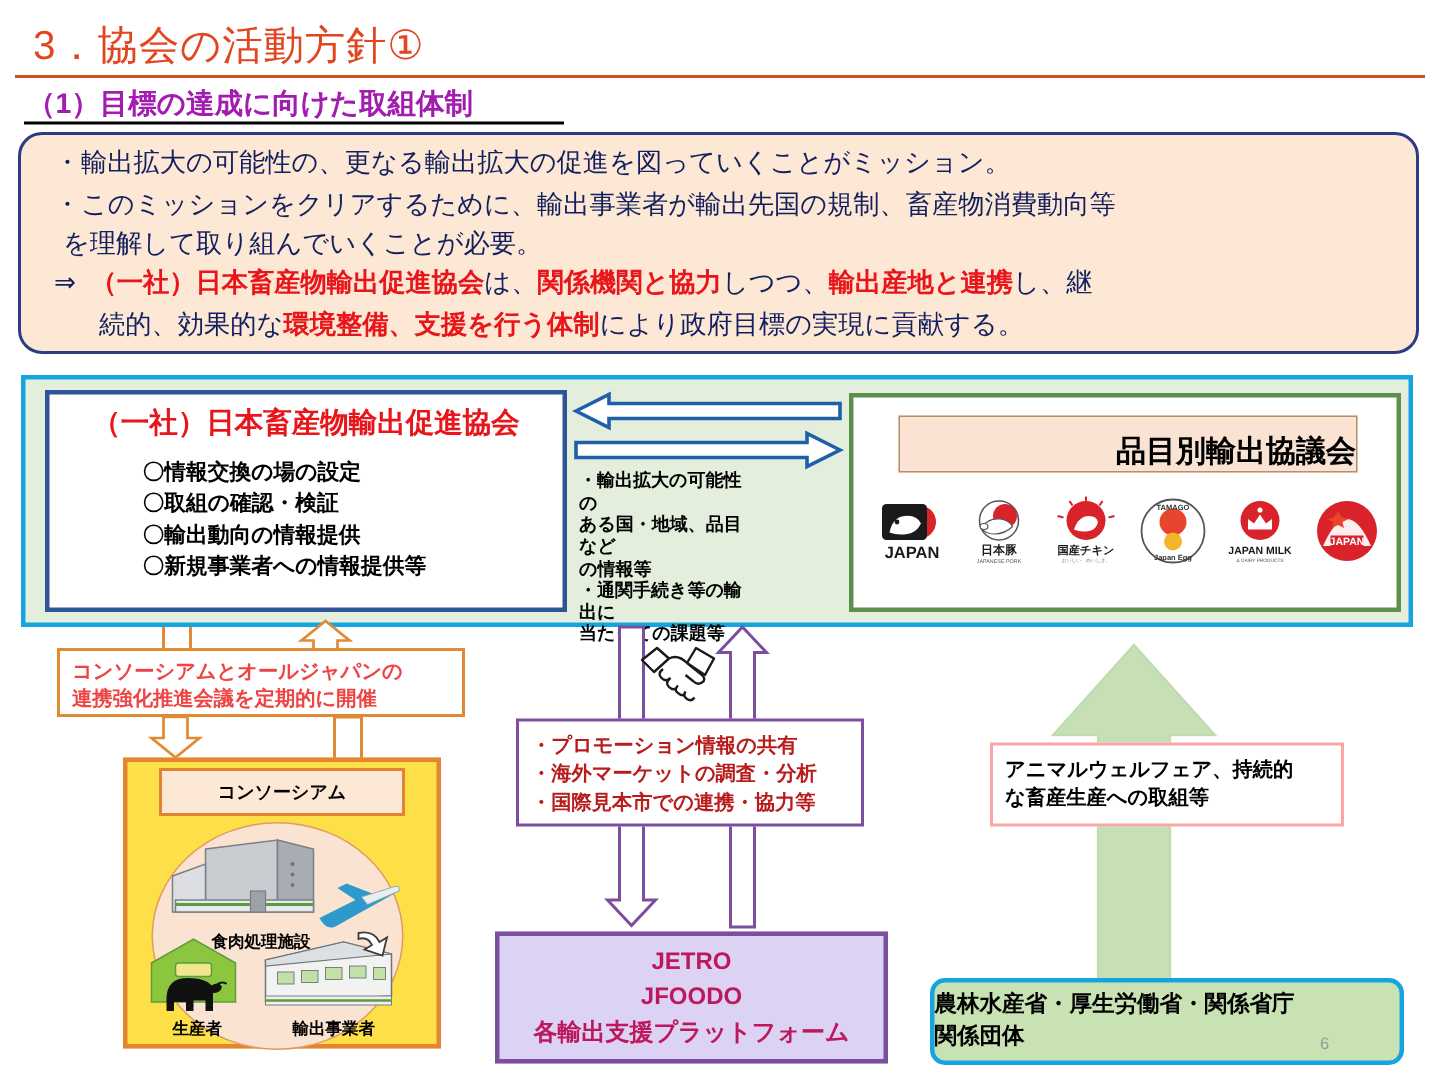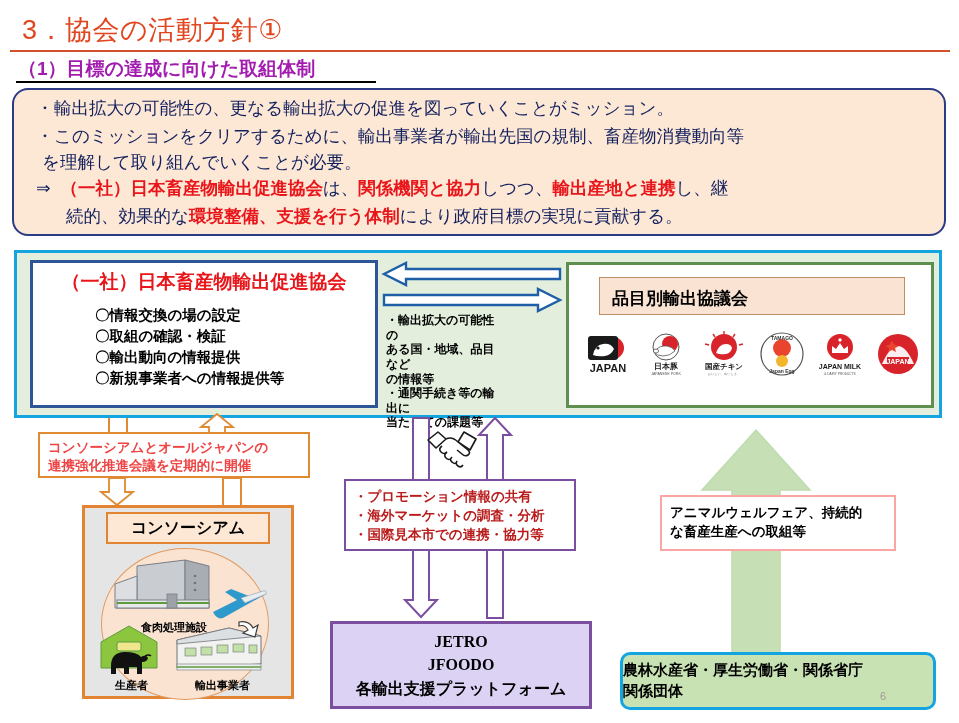--- a/index.html
+++ b/index.html
@@ -42,57 +42,57 @@
   
   .arrow-lr{position:absolute;}
   .mid-notes{position:absolute;left:386px;top:313px;width:120px;font-size:12px;
       font-weight:700;line-height:1.22;color:#000;}
 
   
   .council-box{position:absolute;left:566px;top:262px;width:368px;height:146px;
       background:#FFFFFF;border:3px solid #5E8F4E;box-sizing:border-box;}
   .council-title-band{position:absolute;left:30px;top:12px;width:306px;height:38px;
       background:#FAE3D2;border:1px solid #B98E6B;box-sizing:border-box;}
-  .council-title{position:absolute;left:0;top:9px;width:100%;text-align:left;
-      font-size:17px;font-weight:700;color:#000;padding-left:12px;}
+  .council-title{position:absolute;left:0;top:9px;width:100%;text-align:right;
+      font-size:20px;font-weight:700;color:#000;}
   .logo-row{position:absolute;left:10px;top:62px;width:348px;height:54px;
       display:flex;align-items:center;justify-content:space-around;}
   .logo{width:48px;height:48px;position:relative;display:flex;flex-direction:column;
       align-items:center;justify-content:center;}
 
   
   .meet-box{position:absolute;left:38px;top:432px;width:272px;height:46px;
       background:#FFFFFF;border:2px solid #E08A33;box-sizing:border-box;}
   .meet-text{position:absolute;left:8px;top:5px;font-size:13.5px;font-weight:700;
       line-height:1.35;color:#ef4444;white-space:nowrap;}
 
   
   .cons-outer{position:absolute;left:82px;top:505px;width:212px;height:194px;
-      background:#e5e5e5;border:3px solid #E28432;box-sizing:border-box;}
+      background:#fde047;border:3px solid #E28432;box-sizing:border-box;}
   .cons-label{position:absolute;left:106px;top:512px;width:164px;height:32px;
       background:#FDE7D5;border:2px solid #E28432;box-sizing:border-box;
       display:flex;align-items:center;justify-content:center;
-      font-size:16px;font-weight:700;color:#000;}
+      font-size:12px;font-weight:700;color:#000;}
   .cons-region{position:absolute;left:0;top:20px;width:100%;text-align:center;
       font-size:14px;font-weight:700;color:#E8161A;}
   .cons-circle{position:absolute;left:16px;top:40px;width:166px;height:150px;
       border:1.5px solid #E09B63;border-radius:50%;background:#FBE3D2;}
   .cap{position:absolute;font-size:11px;font-weight:700;color:#000;white-space:nowrap;}
 
   
   .promo-box{position:absolute;left:344px;top:479px;width:232px;height:72px;
       background:#FFFFFF;border:2px solid #7B4EA0;box-sizing:border-box;}
   .promo-text{position:absolute;left:8px;top:6px;font-size:13.5px;font-weight:700;
       line-height:1.42;color:#b91c1c;white-space:nowrap;}
 
   
   .jetro-box{position:absolute;left:330px;top:621px;width:262px;height:88px;
       background:#DCD3F4;border:3px solid #7B4EA0;box-sizing:border-box;
       display:flex;flex-direction:column;align-items:center;justify-content:center;}
-  .jetro-l{font-size:16px;font-weight:700;color:#000000;line-height:1.45;font-family:Liberation Serif, serif;}
+  .jetro-l{font-size:16px;font-weight:700;color:#be185d;line-height:1.45;}
 
   
   .aw-box{position:absolute;left:660px;top:495px;width:236px;height:56px;
       background:#FFFFFF;border:2px solid #fca5a5;box-sizing:border-box;}
   .aw-text{position:absolute;left:8px;top:7px;font-size:13.5px;font-weight:700;
       line-height:1.4;color:#000;white-space:nowrap;}
 
   
   .min-box{position:absolute;left:620px;top:652px;width:316px;height:58px;
       background:#C9E2B4;border:3px solid #14A5E0;border-radius:10px;box-sizing:border-box;

